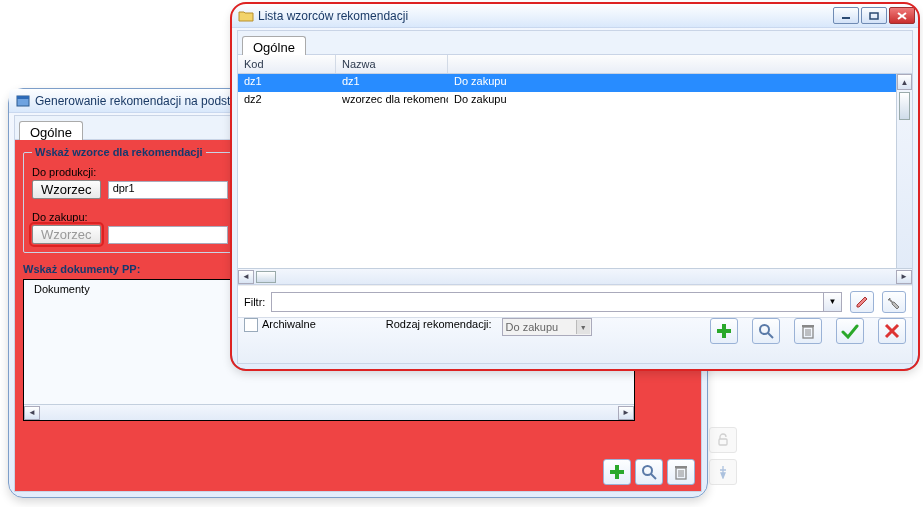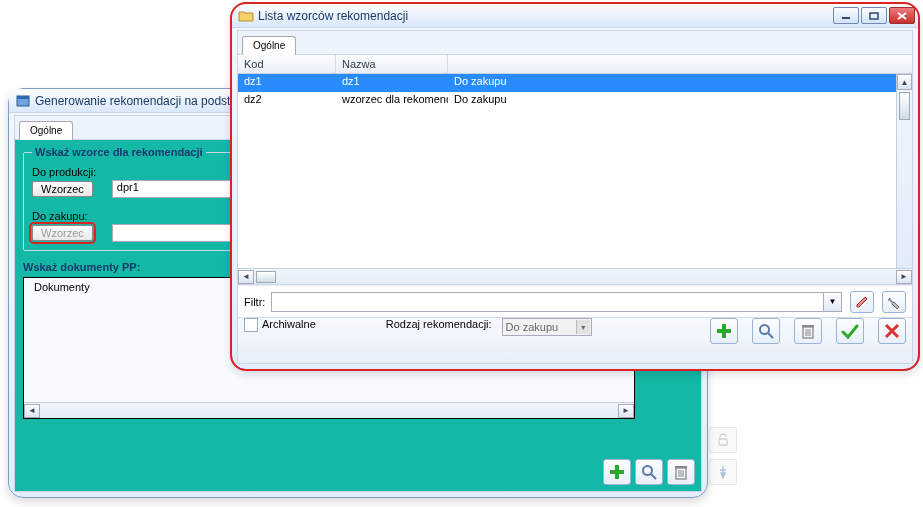--- a/index.html
+++ b/index.html
@@ -59,50 +59,50 @@
     background: #ecf3fc;
     border-bottom: 1px solid #c9d4e6;
     height: 24px;
   }
   .tab {
     padding: 3px 10px;
     background: #fff;
     border: 1px solid #aaa;
     border-bottom: none;
     border-radius: 3px 3px 0 0;
-    font-size: 10px;
+    font-size: 13px;
     margin-right: 2px;
     position: relative;
     top: 1px;
   }
 
   
   .tabg {
     position: absolute;
     left:0; right:0; top:24px; bottom:0;
-    background:#14b8a6;
+    background:#ef4444;
     padding: 6px 8px;
   }
 
   fieldset {
     border: 1px solid #c9d4e6;
     border-radius: 2px;
     padding: 4px 8px 8px 8px;
     margin: 0 0 10px 0;
   }
   legend { color: #15396e; font-weight: bold; padding: 0 3px; }
   .field-row { margin-top: 4px; }
   .field-label { font-size: 11px; color:#000; margin-bottom: 2px; }
   .w-btn {
     display: inline-block;
     padding: 1px 8px;
     border: 1px solid #888; border-radius: 2px;
     background: linear-gradient(#fdfdfd,#e8e8e8);
-    font-size: 11px;
-    margin-right: 16px;
+    font-size: 13px;
+    margin-right: 4px;
     vertical-align: middle;
   }
   .w-input {
     display:inline-block;
     height: 18px;
     border: 1px solid #aab;
     background:#fff;
     vertical-align: middle;
     padding: 0 4px;
     font-size:11px;

